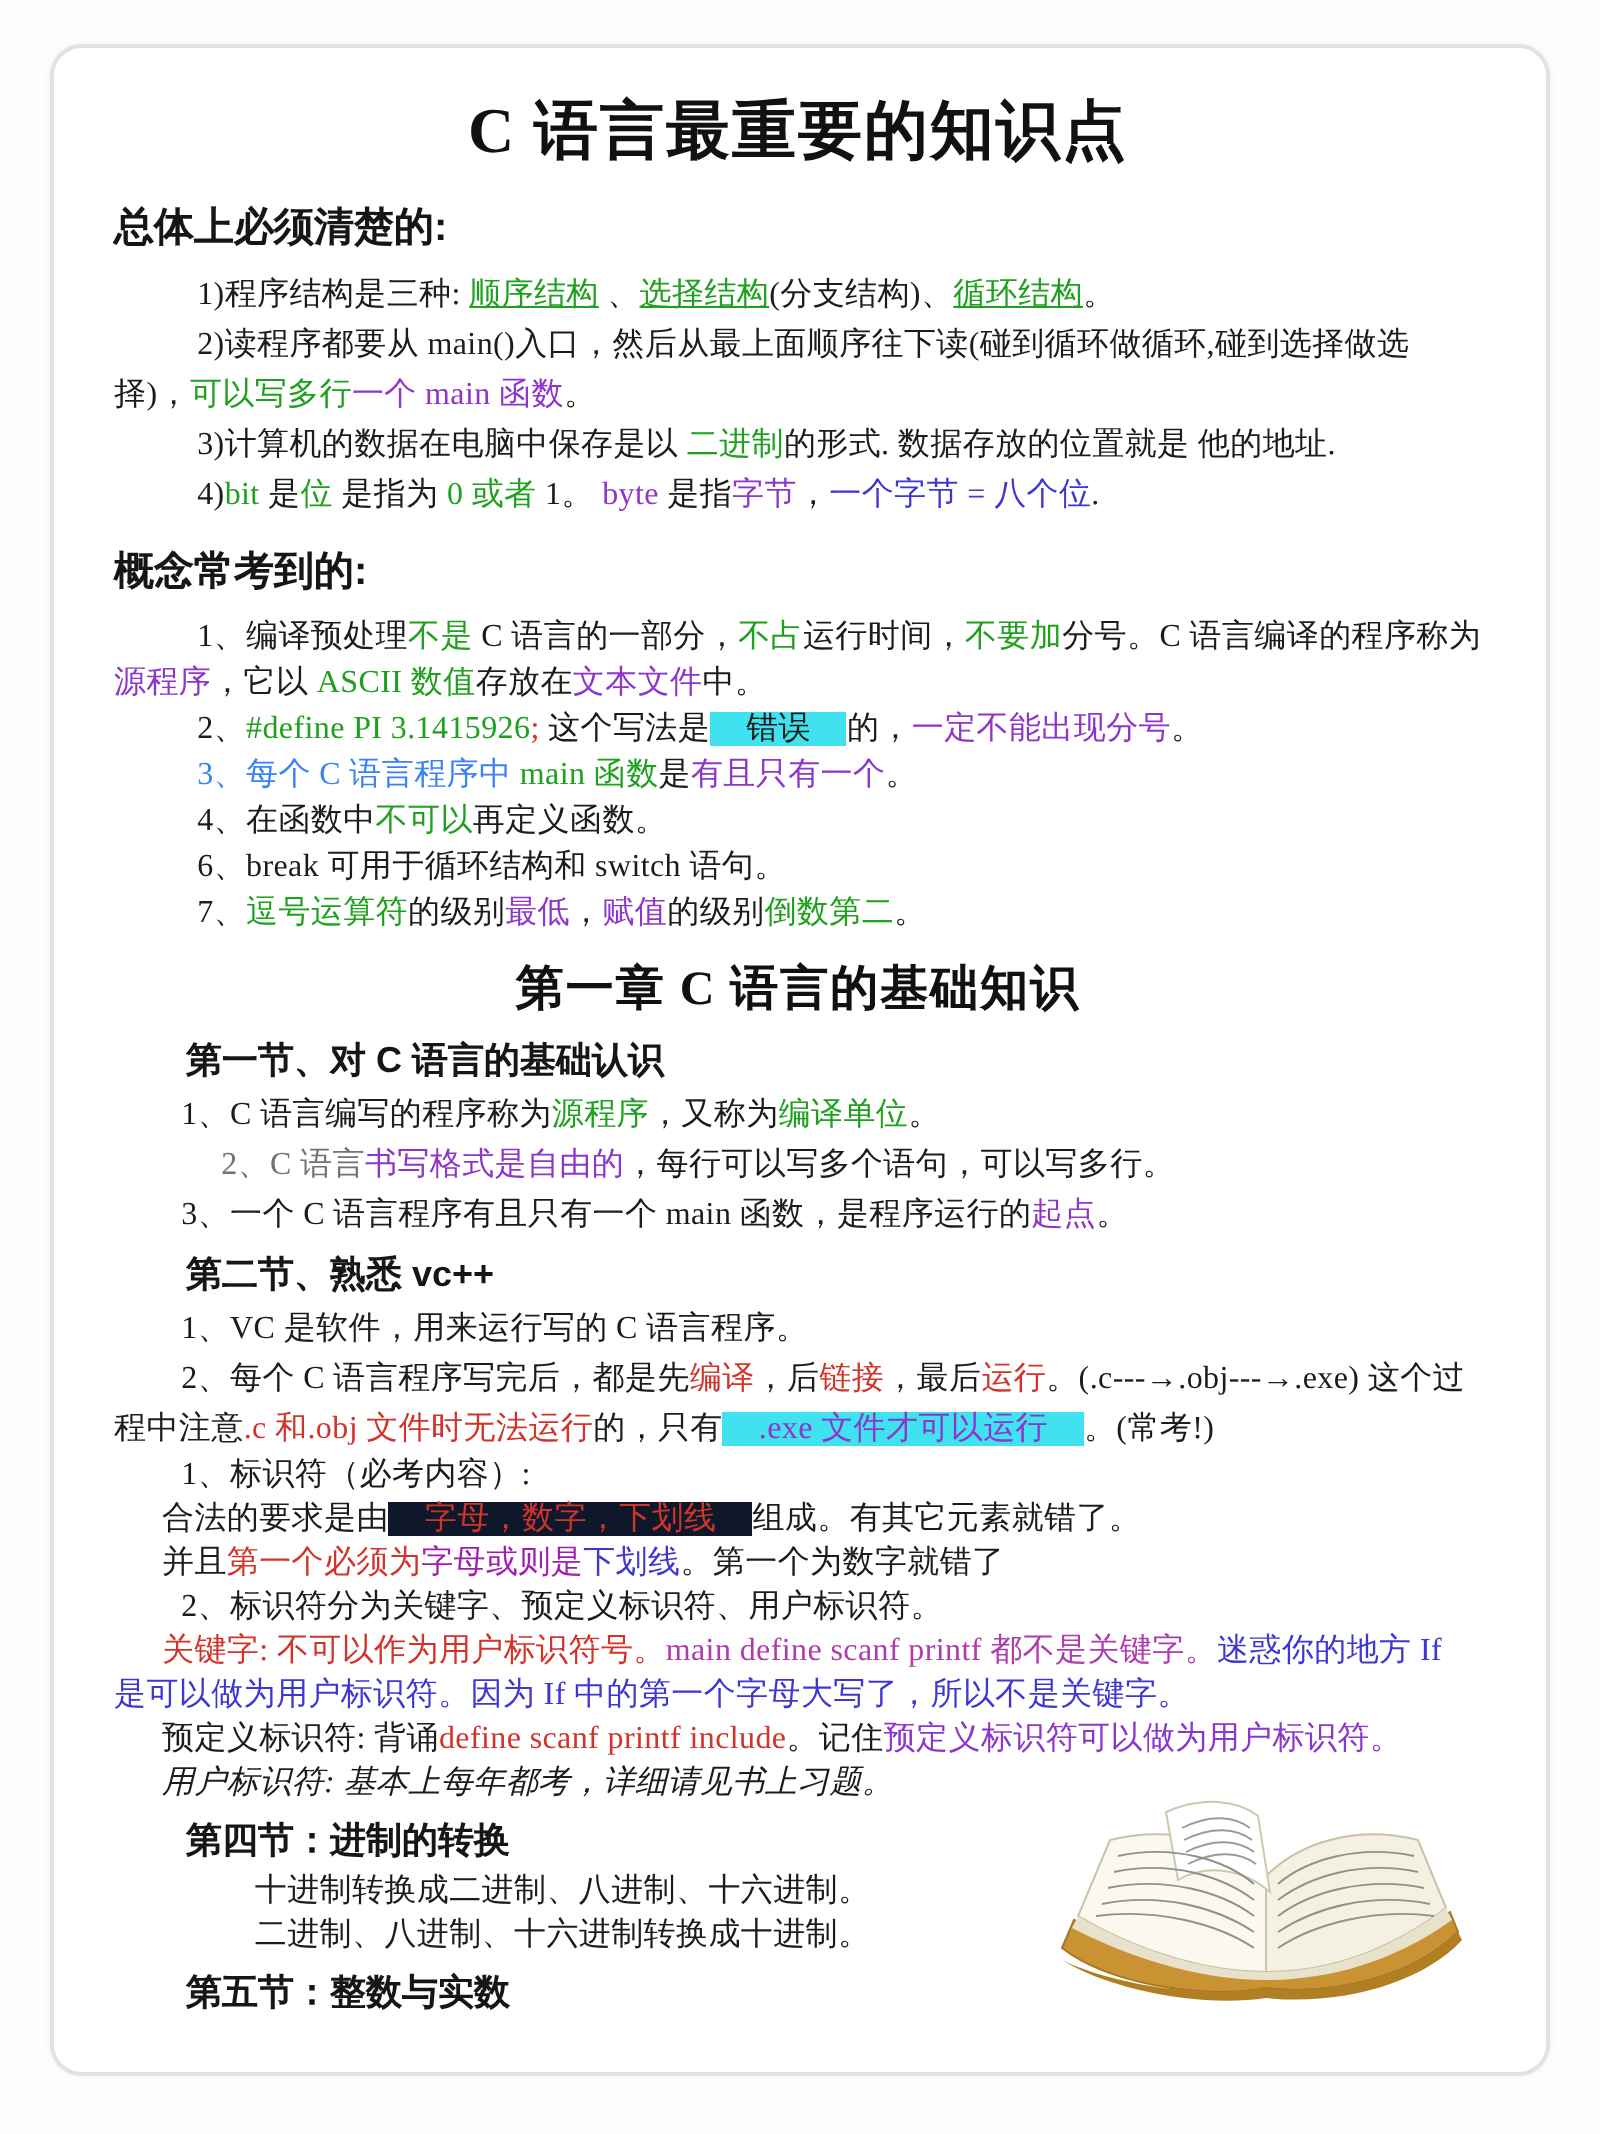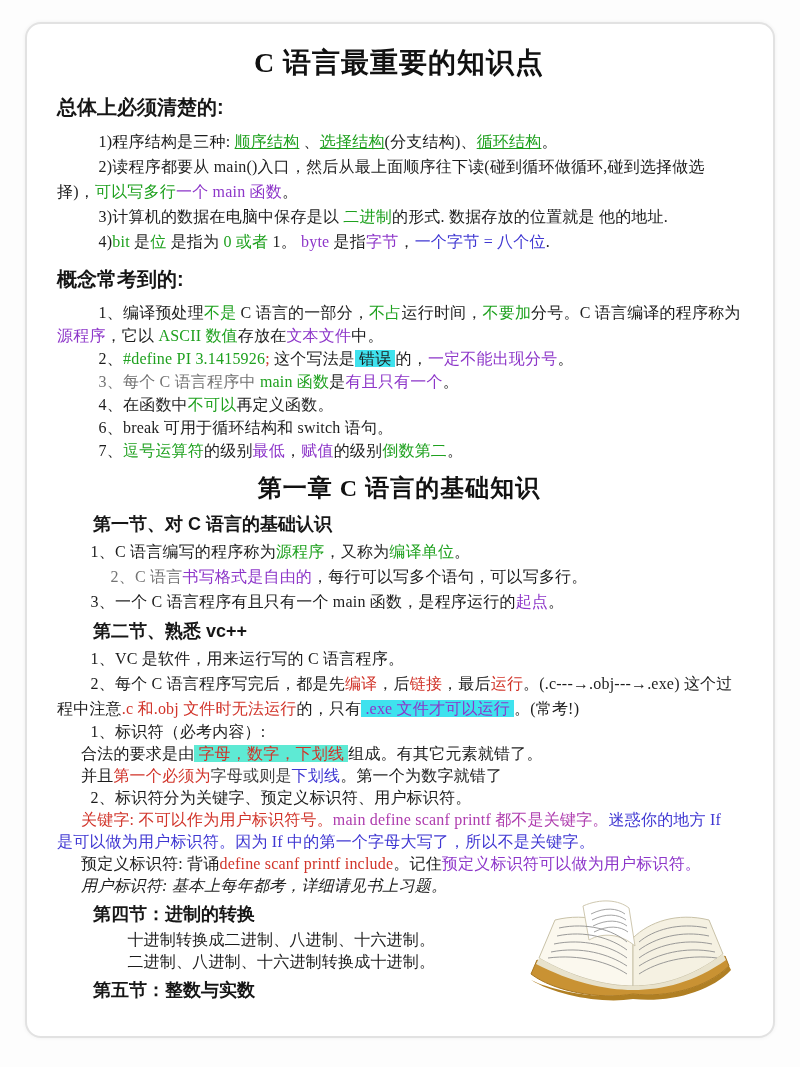--- a/index.html
+++ b/index.html
@@ -1,69 +1,69 @@
 <!DOCTYPE html>
 <html><head>
 <meta charset="utf-8">
 <style>
   html,body{margin:0;padding:0;background:#ffffff;}
   .stage{position:relative;width:800px;height:1067px;background:#fdfdfd;overflow:hidden;
          font-family:"Liberation Serif","DejaVu Serif",serif;}
   .card{position:absolute;left:25px;top:22px;width:750px;height:1016px;background:#ffffff;
         border:2px solid #e2e2e2;border-radius:16px;box-shadow:0 0 4px rgba(0,0,0,0.06);
         box-sizing:border-box;padding:12px 32px 8px 30px;overflow:hidden;}
-  .title{font-size:28px;font-weight:bold;text-align:center;color:#111;
+  .title{font-size:32px;font-weight:bold;text-align:center;color:#111;
          margin:8px 0 10px 0;letter-spacing:1px;}
   .chapter{font-size:24px;font-weight:bold;text-align:center;color:#111;
          margin:10px 0 8px 0;letter-spacing:1px;}
   .h1{font-family:"Liberation Sans","DejaVu Sans",sans-serif;font-size:20px;font-weight:bold;
       color:#161616;margin:12px 0 8px 0;}
   .h2{font-family:"Liberation Sans","DejaVu Sans",sans-serif;font-size:18px;font-weight:bold;
       color:#161616;margin:5px 0 3px 0;text-indent:2.0em;}
   .p{margin:0;font-size:16px;color:#1c1c1c;}
   .la{line-height:25px;text-indent:2.6em;}
   .lb{line-height:23px;text-indent:2.6em;}
   .lc{line-height:25px;text-indent:2.1em;}
   .ld{line-height:22px;text-indent:2.1em;}
   .ld2{line-height:22px;text-indent:1.5em;}
   .le{line-height:22px;text-indent:4.4em;}
   .p span{letter-spacing:0.2px;}
-  .hl{padding:0 4px;text-align:right;}
+  .hl{padding:0 18px;text-align:right;}
   .book{position:absolute;right:34px;bottom:34px;width:218px;height:108px;}
 </style>
 </head>
 <body>
 
 <div class="stage">
   <div class="card">
     <main id="doc">
         <div class="title">C 语言最重要的知识点</div>
         <div class="h1">总体上必须清楚的:</div>
         <p class="p la"><span style="color: rgb(28, 28, 28);">1)程序结构是三种: </span><span style="color: rgb(31, 161, 31); text-decoration: underline;">顺序结构</span><span style="color: rgb(28, 28, 28);"> 、</span><span style="color: rgb(31, 161, 31); text-decoration: underline;">选择结构</span><span style="color: rgb(28, 28, 28);">(分支结构)、</span><span style="color: rgb(31, 161, 31); text-decoration: underline;">循环结构</span><span style="color: rgb(28, 28, 28);">。</span></p>
         <p class="p la"><span style="color: rgb(28, 28, 28);">2)读程序都要从 main()入口，然后从最上面顺序往下读(碰到循环做循环,碰到选择做选择)，</span><span style="color: rgb(31, 161, 31);">可以写多行</span><span style="color: rgb(141, 54, 201);">一个 main 函数</span><span style="color: rgb(28, 28, 28);">。</span></p>
         <p class="p la"><span style="color: rgb(28, 28, 28);">3)计算机的数据在电脑中保存是以 </span><span style="color: rgb(31, 161, 31);">二进制</span><span style="color: rgb(28, 28, 28);">的形式. 数据存放的位置就是 他的地址.</span></p>
         <p class="p la"><span style="color: rgb(28, 28, 28);">4)</span><span style="color: rgb(31, 161, 31);">bit</span><span style="color: rgb(28, 28, 28);"> 是</span><span style="color: rgb(31, 161, 31);">位</span><span style="color: rgb(28, 28, 28);"> 是指为 </span><span style="color: rgb(31, 161, 31);">0 或者</span><span style="color: rgb(28, 28, 28);"> 1。 </span><span style="color: rgb(141, 54, 201);">byte</span><span style="color: rgb(28, 28, 28);"> 是指</span><span style="color: rgb(141, 54, 201);">字节</span><span style="color: rgb(28, 28, 28);">，</span><span style="color: rgb(63, 55, 210);">一个字节 = 八个位</span><span style="color: rgb(28, 28, 28);">.</span></p>
         <div class="h1">概念常考到的:</div>
         <p class="p lb"><span style="color: rgb(28, 28, 28);">1、编译预处理</span><span style="color: rgb(31, 161, 31);">不是</span><span style="color: rgb(28, 28, 28);"> C 语言的一部分，</span><span style="color: rgb(31, 161, 31);">不占</span><span style="color: rgb(28, 28, 28);">运行时间，</span><span style="color: rgb(31, 161, 31);">不要加</span><span style="color: rgb(28, 28, 28);">分号。C 语言编译的程序称为</span><span style="color: rgb(141, 54, 201);">源程序</span><span style="color: rgb(28, 28, 28);">，它以 </span><span style="color: rgb(31, 161, 31);">ASCII 数值</span><span style="color: rgb(28, 28, 28);">存放在</span><span style="color: rgb(141, 54, 201);">文本文件</span><span style="color: rgb(28, 28, 28);">中。</span></p>
         <p class="p lb"><span style="color: rgb(28, 28, 28);">2、</span><span style="color: rgb(31, 161, 31);">#define PI 3.1415926</span><span style="color: rgb(209, 52, 42);">;</span><span style="color: rgb(28, 28, 28);">  这个写法是</span><span class="hl" style="color: rgb(28, 28, 28); background-color: rgb(63, 226, 238);">错误</span><span style="color: rgb(28, 28, 28);">的，</span><span style="color: rgb(141, 54, 201);">一定不能出现分号</span><span style="color: rgb(28, 28, 28);">。</span></p>
-        <p class="p lb"><span style="color: #737373;">3、每个 C 语言程序中 </span><span style="color: rgb(31, 161, 31);">main 函数</span><span style="color: rgb(28, 28, 28);">是</span><span style="color: rgb(141, 54, 201);">有且只有一个</span><span style="color: rgb(28, 28, 28);">。</span></p>
+        <p class="p lb"><span style="color: #3b82f6;">3、每个 C 语言程序中 </span><span style="color: rgb(31, 161, 31);">main 函数</span><span style="color: rgb(28, 28, 28);">是</span><span style="color: rgb(141, 54, 201);">有且只有一个</span><span style="color: rgb(28, 28, 28);">。</span></p>
         <p class="p lb"><span style="color: rgb(28, 28, 28);">4、在函数中</span><span style="color: rgb(31, 161, 31);">不可以</span><span style="color: rgb(28, 28, 28);">再定义函数。</span></p>
         <p class="p lb"><span style="color: rgb(28, 28, 28);">6、break 可用于循环结构和 switch 语句。</span></p>
         <p class="p lb"><span style="color: rgb(28, 28, 28);">7、</span><span style="color: rgb(31, 161, 31);">逗号运算符</span><span style="color: rgb(28, 28, 28);">的级别</span><span style="color: rgb(141, 54, 201);">最低</span><span style="color: rgb(28, 28, 28);">，</span><span style="color: rgb(141, 54, 201);">赋值</span><span style="color: rgb(28, 28, 28);">的级别</span><span style="color: rgb(31, 161, 31);">倒数第二</span><span style="color: rgb(28, 28, 28);">。</span></p>
         <div class="chapter">第一章 C 语言的基础知识</div>
         <div class="h2">第一节、对 C 语言的基础认识</div>
         <p class="p lc"><span style="color: rgb(28, 28, 28);">1、C 语言编写的程序称为</span><span style="color: rgb(31, 161, 31);">源程序</span><span style="color: rgb(28, 28, 28);">，又称为</span><span style="color: rgb(31, 161, 31);">编译单位</span><span style="color: rgb(28, 28, 28);">。</span></p>
         <p class="p lc"><span style="color: #737373; margin-left: 20px;">2、C 语言</span><span style="color: rgb(141, 54, 201);">书写格式是自由的</span><span style="color: rgb(28, 28, 28);">，每行可以写多个语句，可以写多行。</span></p>
         <p class="p lc"><span style="color: rgb(28, 28, 28);">3、一个 C 语言程序有且只有一个 main 函数，是程序运行的</span><span style="color: rgb(141, 54, 201);">起点</span><span style="color: rgb(28, 28, 28);">。</span></p>
         <div class="h2">第二节、熟悉 vc++</div>
         <p class="p lc"><span style="color: rgb(28, 28, 28);">1、VC 是软件，用来运行写的 C 语言程序。</span></p>
         <p class="p lc"><span style="color: rgb(28, 28, 28);">2、每个 C 语言程序写完后，都是先</span><span style="color: rgb(209, 52, 42);">编译</span><span style="color: rgb(28, 28, 28);">，后</span><span style="color: rgb(209, 52, 42);">链接</span><span style="color: rgb(28, 28, 28);">，最后</span><span style="color: rgb(209, 52, 42);">运行</span><span style="color: rgb(28, 28, 28);">。(.c---→.obj---→.exe) 这个过程中注意</span><span style="color: rgb(209, 52, 42);">.c 和.obj 文件时无法运行</span><span style="color: rgb(28, 28, 28);">的，只有</span><span class="hl" style="color: rgb(141, 54, 201); background-color: rgb(63, 226, 238);">.exe 文件才可以运行</span><span style="color: rgb(28, 28, 28);">。(常考!)</span></p>
         <p class="p ld"><span style="color: rgb(28, 28, 28);">1、标识符（必考内容）:</span></p>
-        <p class="p ld2"><span style="color: rgb(28, 28, 28);">合法的要求是由</span><span class="hl" style="color: rgb(209, 52, 42); background-color: #5eead4;">字母，数字，下划线</span><span style="color: rgb(28, 28, 28);">组成。有其它元素就错了。</span></p>
-        <p class="p ld2"><span style="color: rgb(28, 28, 28);">并且</span><span style="color: rgb(209, 52, 42);">第一个必须为</span><span style="color: #404040;">字母或则是</span><span style="color: rgb(63, 55, 210);">下划线</span><span style="color: rgb(28, 28, 28);">。第一个为数字就错了</span></p>
+        <p class="p ld2"><span style="color: rgb(28, 28, 28);">合法的要求是由</span><span class="hl" style="color: rgb(209, 52, 42); background-color: #0f172a;">字母，数字，下划线</span><span style="color: rgb(28, 28, 28);">组成。有其它元素就错了。</span></p>
+        <p class="p ld2"><span style="color: rgb(28, 28, 28);">并且</span><span style="color: rgb(209, 52, 42);">第一个必须为</span><span style="color: #a21caf;">字母或则是</span><span style="color: rgb(63, 55, 210);">下划线</span><span style="color: rgb(28, 28, 28);">。第一个为数字就错了</span></p>
         <p class="p ld"><span style="color: rgb(28, 28, 28);">2、标识符分为关键字、预定义标识符、用户标识符。</span></p>
         <p class="p ld2"><span style="color: rgb(209, 52, 42);">关键字: 不可以作为用户标识符号。</span><span style="color: rgb(174, 60, 174);">main  define  scanf  printf 都不是关键字。</span><span style="color: rgb(63, 55, 210);">迷惑你的地方 If 是可以做为用户标识符。因为 If 中的第一个字母大写了，所以不是关键字。</span></p>
         <p class="p ld2"><span style="color: rgb(28, 28, 28);">预定义标识符: 背诵</span><span style="color: rgb(209, 52, 42);">define  scanf  printf  include</span><span style="color: rgb(28, 28, 28);">。记住</span><span style="color: rgb(141, 54, 201);">预定义标识符可以做为用户标识符。</span></p>
         <p class="p ld2"><span style="color: rgb(28, 28, 28); font-style: italic;">用户标识符: 基本上每年都考，详细请见书上习题。</span></p>
         <div class="h2">第四节：进制的转换</div>
         <p class="p le"><span style="color: rgb(28, 28, 28);">十进制转换成二进制、八进制、十六进制。</span></p>
         <p class="p le"><span style="color: rgb(28, 28, 28);">二进制、八进制、十六进制转换成十进制。</span></p>
         <div class="h2">第五节：整数与实数</div>
       </main>
 

